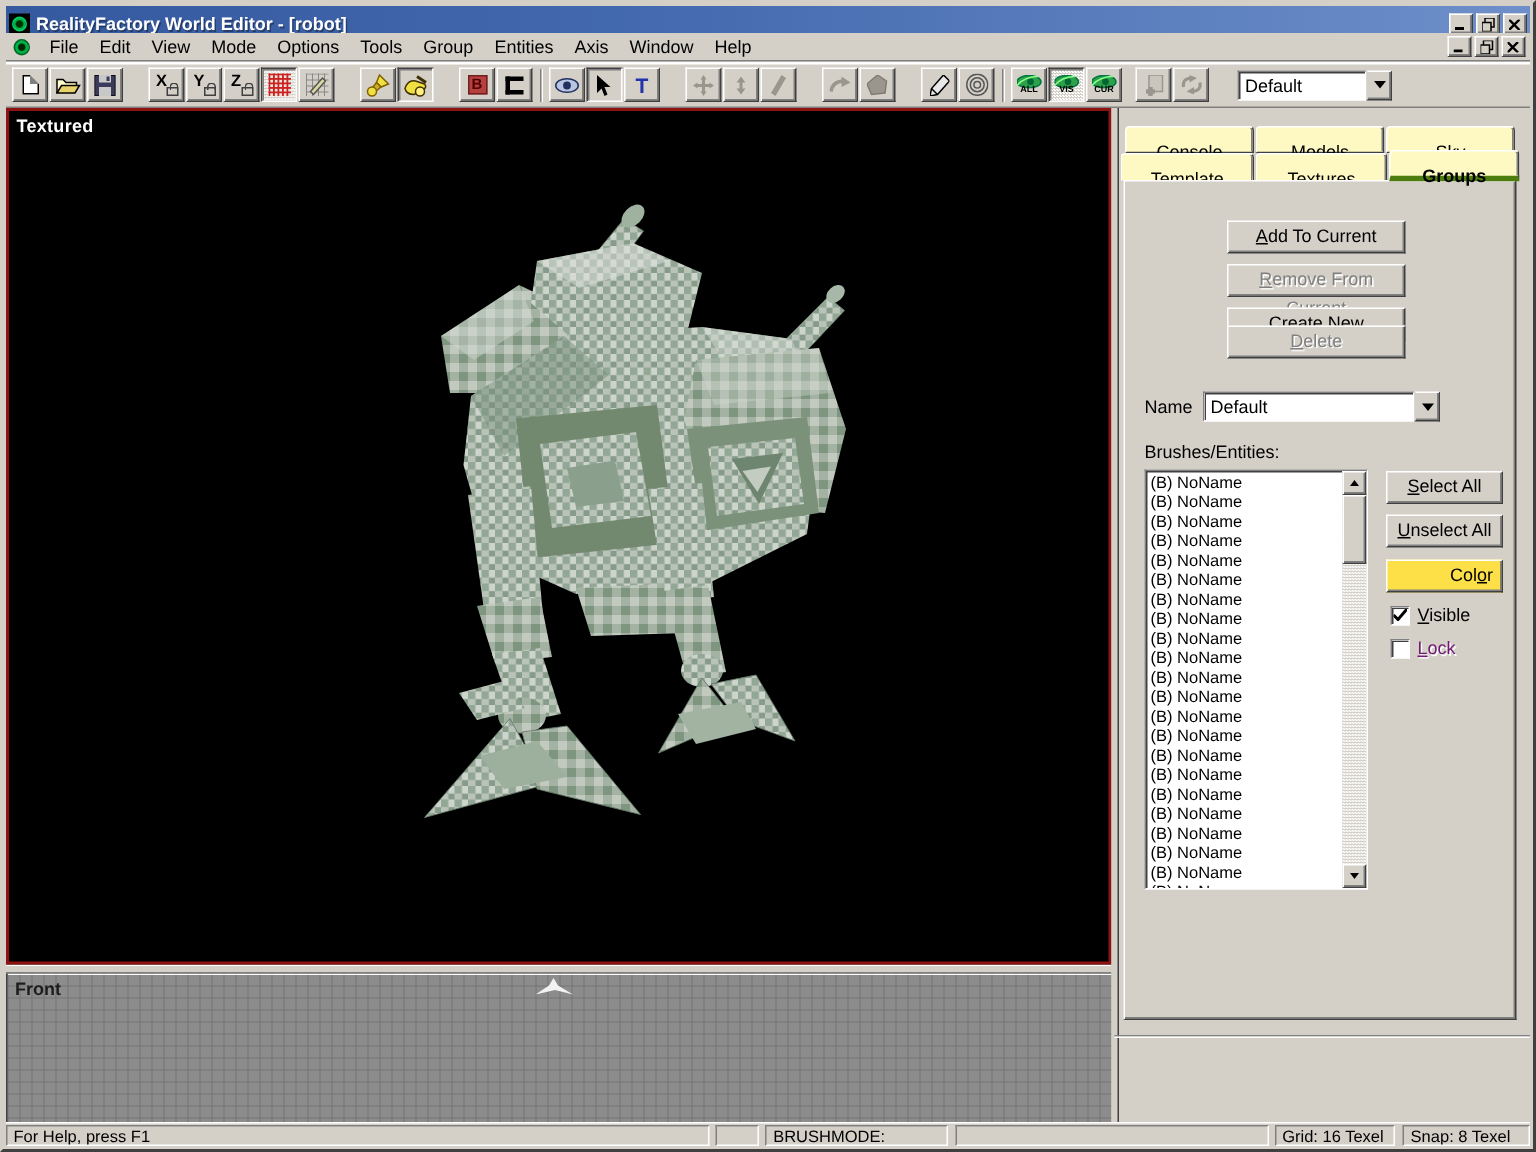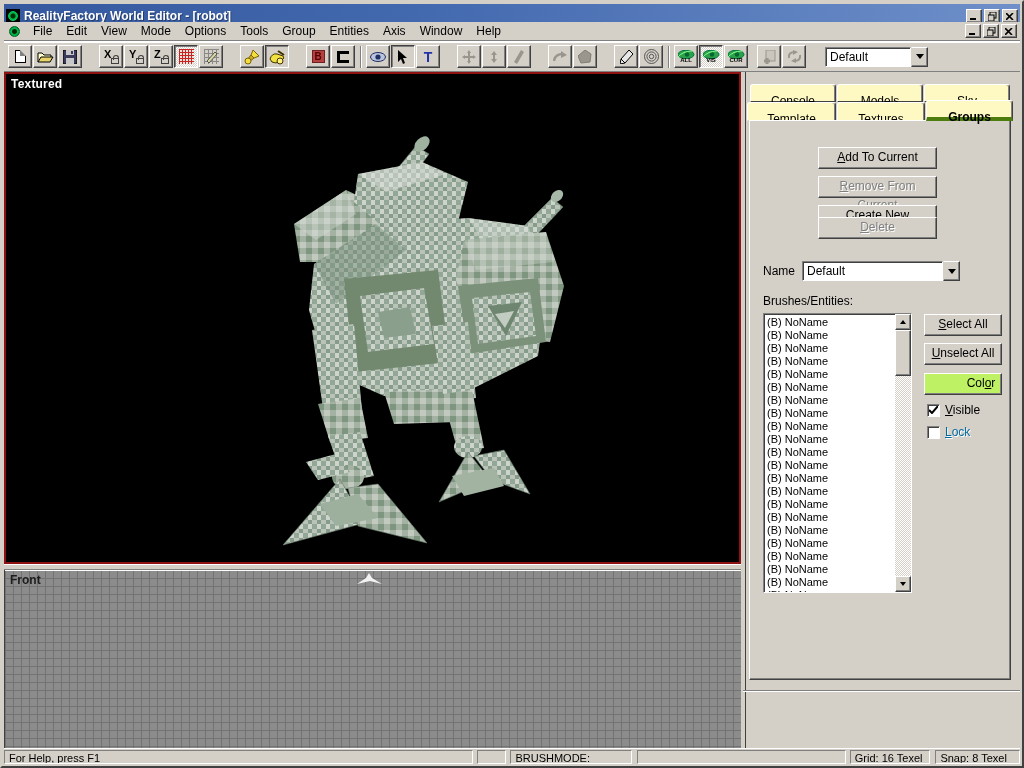--- a/index.html
+++ b/index.html
@@ -45,21 +45,21 @@
   .eyegrp .lbl { font-size:6px; font-weight:bold; color:#000; transform:translateY(-1px); }
   .combo { display:flex; align-items:center; height:20px; margin-left:18px; }
   .combo .field { width:86px; height:20px; background:#fff; border:1px solid; border-color:#808080 #ffffff #ffffff #808080; box-shadow:inset 1px 1px 0 #404040;
      padding:2px 4px; font-size:12px; line-height:14px; }
   .combo .drop { width:17px; height:20px; background:#d4d0c8; border:1px solid; border-color:#ffffff #404040 #404040 #d4d0c8;
      box-shadow:inset -1px -1px 0 #808080; display:flex; align-items:center; justify-content:center; }
   .arrow-down { width:0; height:0; border-left:4px solid transparent; border-right:4px solid transparent; border-top:5px solid #000; }
   
   .workspace { position:absolute; left:2px; top:70px; right:2px; bottom:18px; background:#d4d0c8; display:flex; }
   .view-col { width:737px; display:flex; flex-direction:column; }
-  .viewport { position:relative; height:492px; background:#000; border:2px solid #8e1212; overflow:hidden; }
+  .viewport { position:relative; height:571px; background:#000; border:2px solid #8e1212; overflow:hidden; }
   .viewport-label { position:absolute; left:5px; top:3px; color:#fff; font-weight:bold; font-size:12px; letter-spacing:0.2px; }
   .vsplit { height:6px; background:#d4d0c8; border-top:1px solid #ffffff; border-bottom:1px solid #808080; }
   .front-view { position:relative; flex:1; overflow:hidden; border-left:1px solid #404040;
      background-color:#8c8c8c;
      background-image:linear-gradient(#737373 1px, transparent 1px), linear-gradient(90deg,#737373 1px, transparent 1px);
      background-size:8px 8px; box-shadow:inset 0 1px 0 #fff; }
   .front-label { position:absolute; left:5px; top:3px; color:#1d1d1d; font-weight:bold; font-size:12px; }
   .front-glyph { position:absolute; left:352px; top:3px; }
   .panel-col { position:relative; flex:1; border-left:2px solid; border-color:#d4d0c8; box-shadow:inset 2px 0 0 #d4d0c8, inset 3px 0 0 #404040; background:#d4d0c8; }
   
@@ -69,39 +69,39 @@
   .tab.active { font-weight:bold; height:21px; z-index:3; border-bottom:4px solid #4d7c0f; }
   .tabpage { position:absolute; left:6px; top:48px; width:262px; height:560px; background:#d4d0c8;
      border:1px solid; border-color:#ffffff #404040 #404040 #ffffff; box-shadow:inset -1px -1px 0 #808080, inset 1px 1px 0 #d4d0c8; z-index:2; }
   .groove { position:absolute; left:0; right:0; height:2px; border-top:1px solid #808080; border-bottom:1px solid #ffffff; }
   
   .pbtn { position:absolute; left:68px; width:119px; height:22px; background:#d4d0c8; font-size:12px; text-align:center; line-height:19px;
      border:1px solid; border-color:#ffffff #404040 #404040 #ffffff; box-shadow:inset -1px -1px 0 #808080; }
   .pbtn.disabled { color:#808080; text-shadow:1px 1px 0 #fff; }
   .sbtn { position:absolute; left:174px; width:78px; height:22px; background:#d4d0c8; font-size:12px; text-align:center; line-height:19px;
      border:1px solid; border-color:#ffffff #404040 #404040 #ffffff; box-shadow:inset -1px -1px 0 #808080; }
-  .sbtn.white { background:#bef264;padding-left:36px; }
+  .sbtn.white { background:#fde047;padding-left:36px; }
   .plabel { position:absolute; font-size:12px; }
   .ncombo { position:absolute; left:52px; top:140px; width:158px; height:20px; display:flex; }
   .ncombo .field { flex:1; background:#fff; border:1px solid; border-color:#808080 #fff #fff #808080; box-shadow:inset 1px 1px 0 #404040; padding:2px 4px; font-size:12px; }
   .ncombo .drop { width:17px; background:#d4d0c8; border:1px solid; border-color:#ffffff #404040 #404040 #d4d0c8; box-shadow:inset -1px -1px 0 #808080; display:flex; align-items:center; justify-content:center; }
   .listbox { position:absolute; left:13px; top:192px; width:149px; height:280px; background:#fff;
      border:1px solid; border-color:#808080 #ffffff #ffffff #808080; box-shadow:inset 1px 1px 0 #404040; overflow:hidden; display:flex; }
   .list-rows { flex:1; overflow:hidden; padding:2px 0 0 3px; }
   .list-row { height:13px; font-size:11px; line-height:13px; white-space:nowrap; }
   .vscroll { width:16px; background:#d4d0c8; background-image:conic-gradient(#fff 25%, #d4d0c8 0 50%, #fff 0 75%, #d4d0c8 0); background-size:2px 2px;
      display:flex; flex-direction:column; }
   .sb-btn { width:16px; height:16px; background:#d4d0c8; border:1px solid; border-color:#ffffff #404040 #404040 #ffffff; box-shadow:inset -1px -1px 0 #808080; display:flex; align-items:center; justify-content:center; }
   .sb-thumb { width:16px; height:46px; background:#d4d0c8; border:1px solid; border-color:#ffffff #404040 #404040 #ffffff; box-shadow:inset -1px -1px 0 #808080; }
   .sb-fill { flex:1; }
   .arrow-up-s { width:0; height:0; border-left:3px solid transparent; border-right:3px solid transparent; border-bottom:4px solid #000; }
   .arrow-down-s { width:0; height:0; border-left:3px solid transparent; border-right:3px solid transparent; border-top:4px solid #000; }
   .checkrow { position:absolute; left:177px; display:flex; align-items:center; font-size:12px; }
   .checkbox { width:13px; height:13px; background:#fff; border:1px solid; border-color:#808080 #fff #fff #808080; box-shadow:inset 1px 1px 0 #404040; margin-right:5px; display:flex; align-items:center; justify-content:center; }
-  .checkrow.disabled { color:#0369a1; text-shadow:1px 1px 0 #fff; }
+  .checkrow.disabled { color:#701a75; text-shadow:1px 1px 0 #fff; }
   u { text-decoration:underline; }
   
   .statusbar { position:absolute; left:2px; right:2px; bottom:2px; height:16px; background:#d4d0c8; display:flex; align-items:center; border-top:1px solid #fff; }
   
   .icon-page { width:11px; height:13px; background:#fff; border:1px solid #000; position:relative; }
   .icon-page:before { content:""; position:absolute; right:-1px; top:-1px; border:3px solid; border-color:#d4d0c8 #d4d0c8 #808080 #808080; }
   .icon-b { width:13px; height:13px; background:#b44040; border:1px solid #702020; color:#500; font-weight:bold; font-size:10px; line-height:11px; text-align:center; }
   .icon-c { width:12px; height:12px; border:3px solid #000; border-right:none; }
   .grid-red { background-image:linear-gradient(#c22 1px, transparent 1px), linear-gradient(90deg,#c22 1px, transparent 1px); background-size:3px 3px; width:15px; height:15px; background-color:#e8e4dc; }
   .grid-gray { background-image:linear-gradient(#888 1px, transparent 1px), linear-gradient(90deg,#888 1px, transparent 1px); background-size:4px 4px; width:15px; height:15px; position:relative; }

